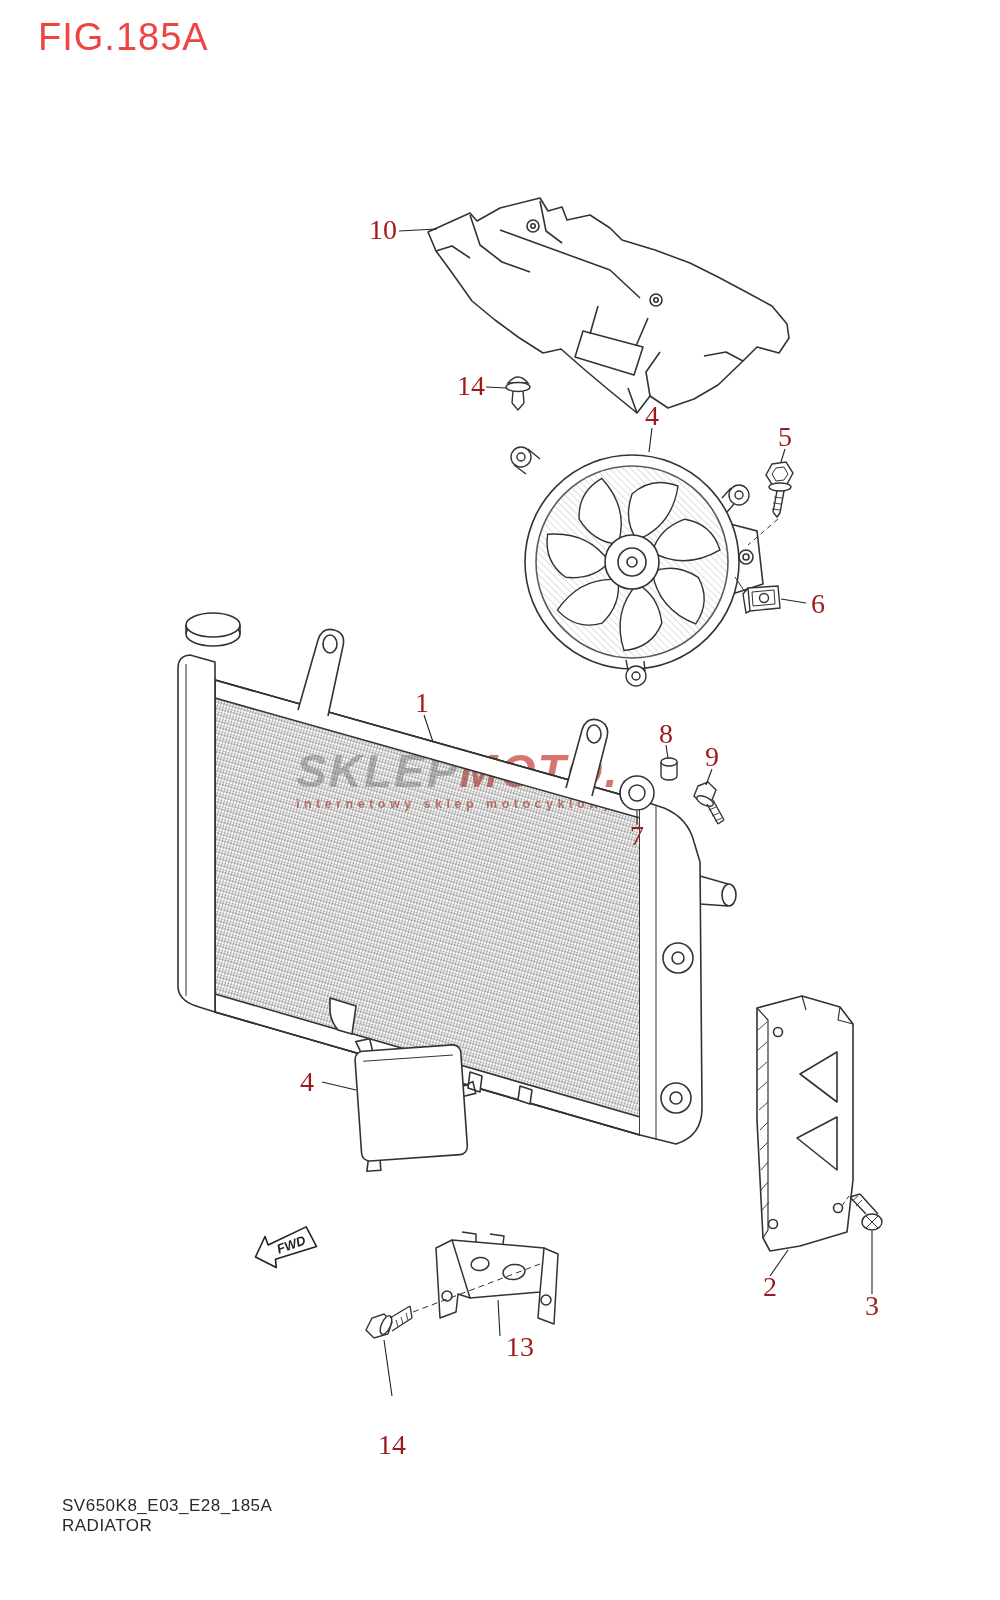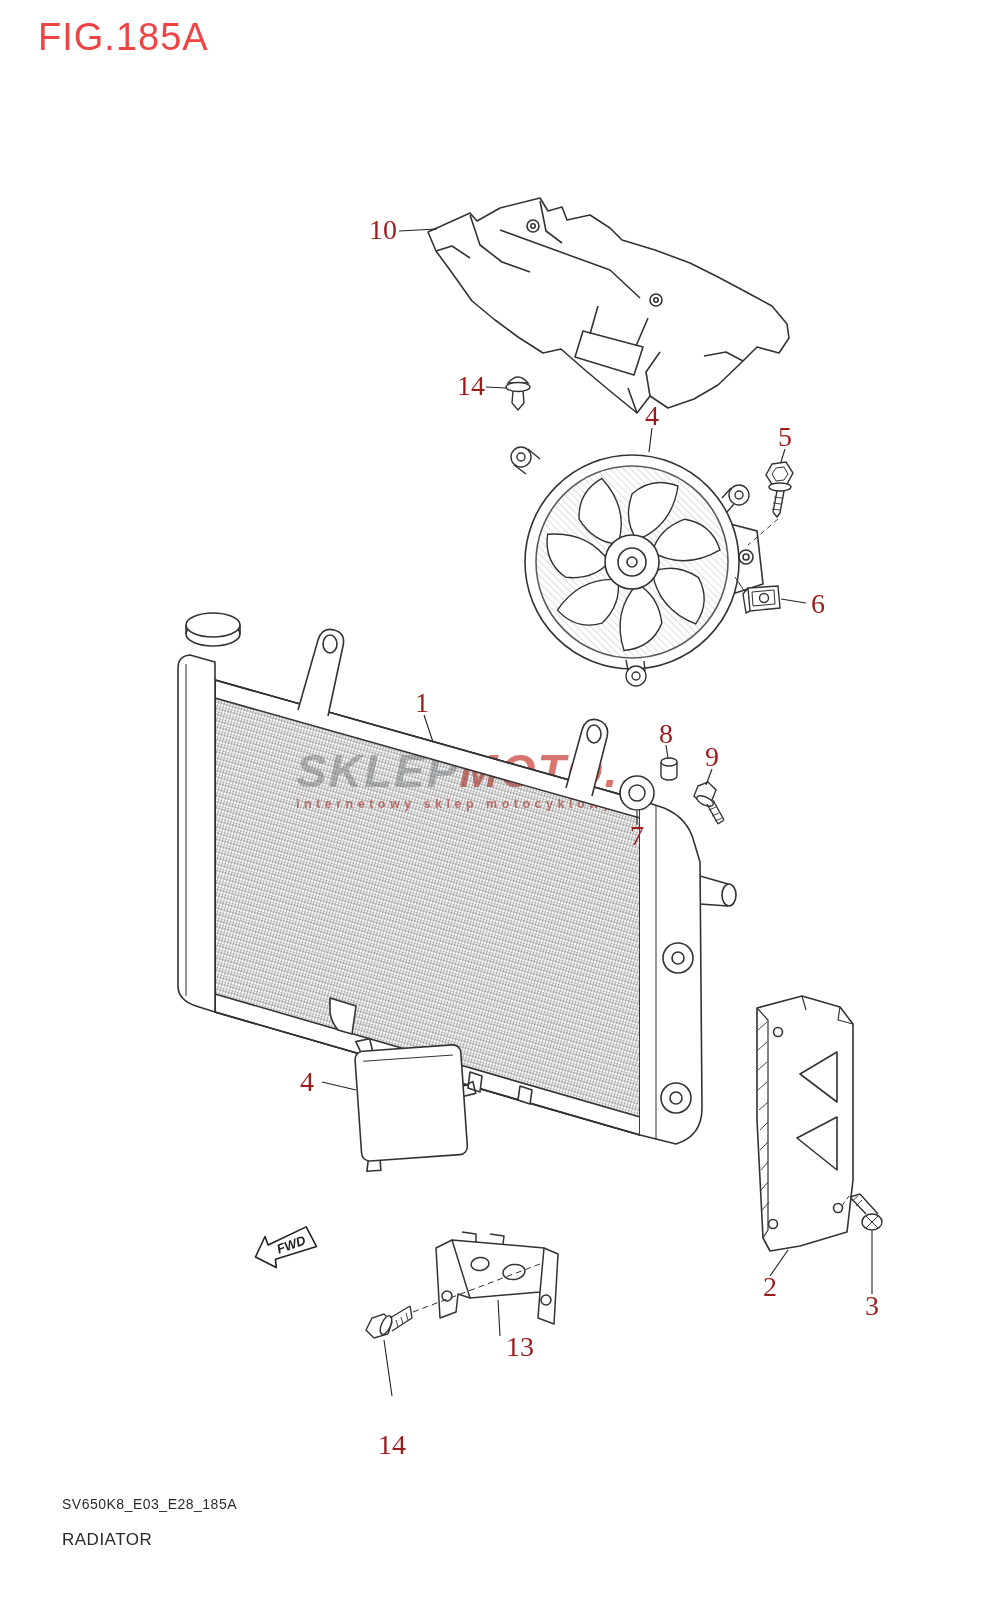--- a/index.html
+++ b/index.html
@@ -7,22 +7,22 @@
     width:1000px;height:1600px;position:relative;background:#ffffff;
     font-family:"Liberation Sans", sans-serif;overflow:hidden;
   }
   .fig-title{
     position:absolute;left:38px;top:16px;
     font-size:38px;font-weight:normal;color:#ef4444;letter-spacing:1px;
   }
   .footer{
     position:absolute;left:62px;top:1496px;color:#2a2a2a;
   }
-  .footer .code{font-size:14px;letter-spacing:.5px;}
-  .footer .name{font-size:17px;margin-top:18px;letter-spacing:.5px;}
+  .footer .code{font-size:17px;letter-spacing:.5px;}
+  .footer .name{font-size:17px;letter-spacing:.5px;}
   .watermark{
     position:absolute;left:296px;top:748px;z-index:1;pointer-events:none;
   }
   .wm-brand{
     font-style:italic;font-weight:bold;font-size:46px;line-height:1;
     letter-spacing:2px;white-space:nowrap;
   }
   .wm-gray{color:var(--wm-gray, rgba(140,145,150,.55));}
   .wm-red{color:var(--wm-red, rgba(198,58,48,.65));}
   .wm-dots{color:var(--wm-red, rgba(198,58,48,.8));letter-spacing:4px;}

